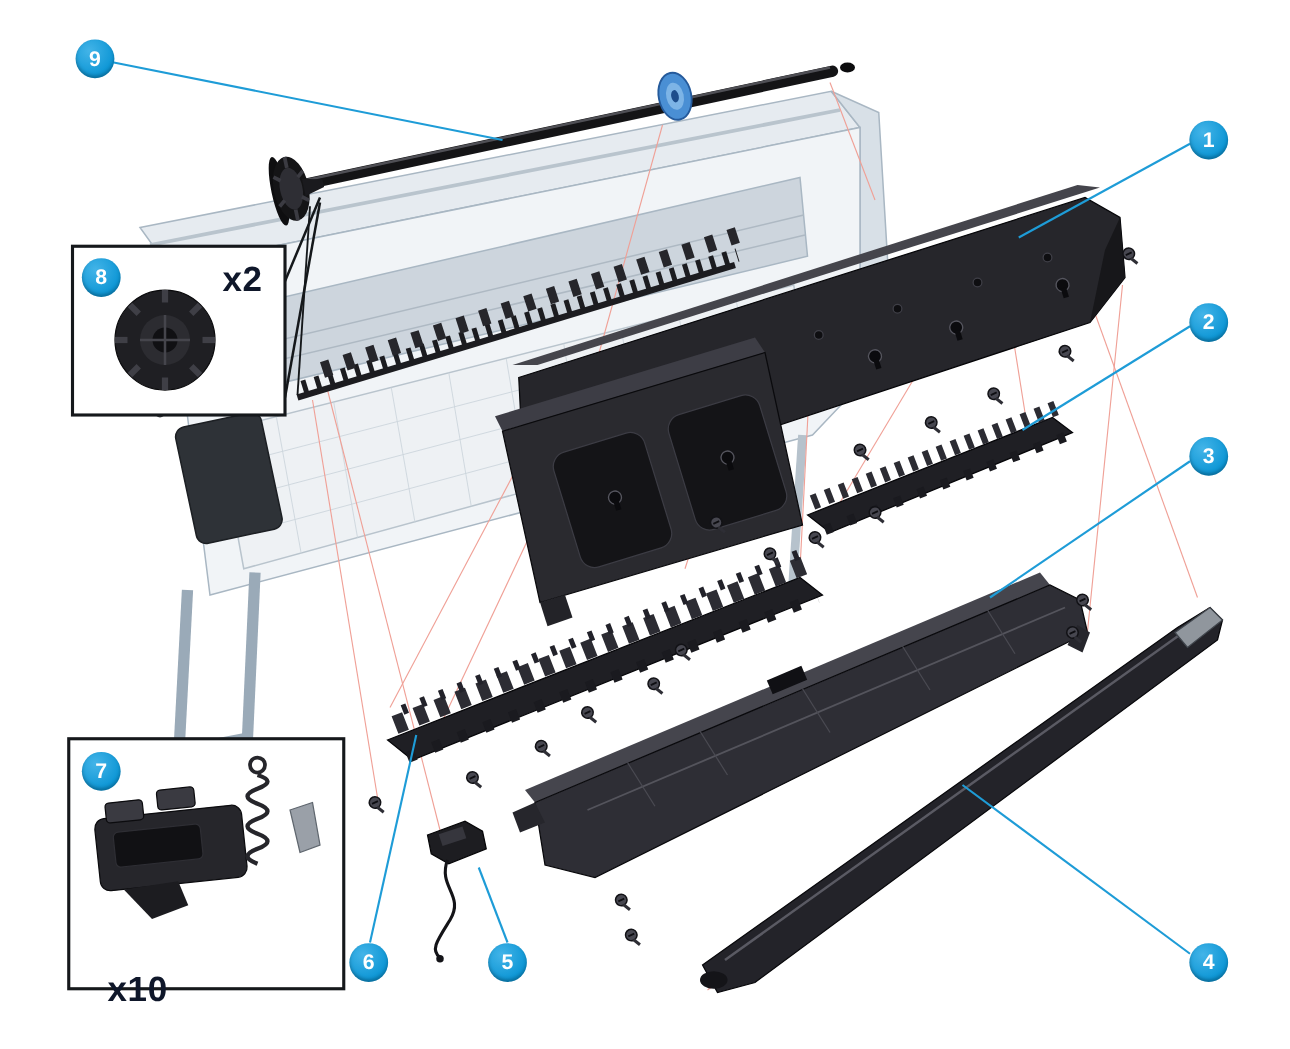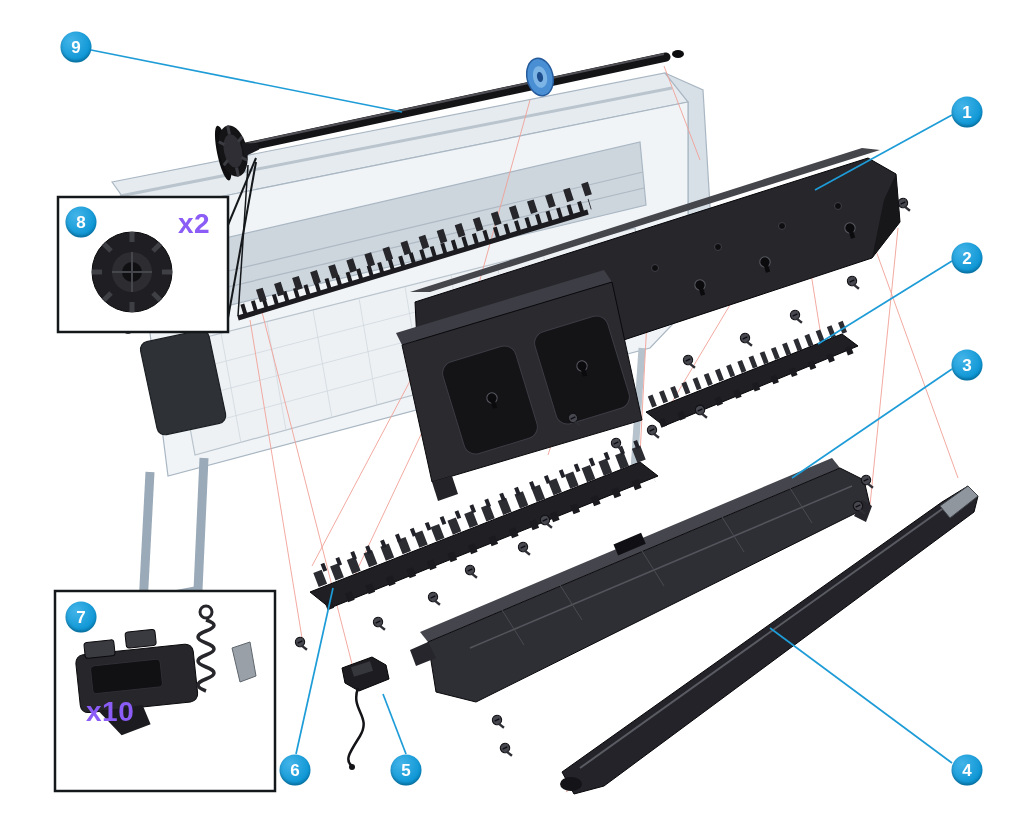--- a/index.html
+++ b/index.html
@@ -3,21 +3,21 @@
 <meta charset="utf-8">
 <style>
   html,body{margin:0;padding:0;background:#ffffff;}
   .stage{position:relative;width:1032px;height:839px;background:#ffffff;
          font-family:"Liberation Sans",sans-serif;overflow:hidden;}
   svg.art{position:absolute;left:0;top:0;}
   .callout{position:absolute;width:31px;height:31px;border-radius:50%;
            background:#0d96d5;color:#fff;display:flex;align-items:center;justify-content:center;
            font-size:17px;font-weight:bold;transform:translate(-50%,-50%);
            box-shadow:inset 0 -2px 3px rgba(0,0,0,.28);}
-  .inset-label{position:absolute;font-size:28px;font-weight:bold;color:#8b5cf6;letter-spacing:.5px;}
+  .inset-label{position:absolute;font-size:28px;font-weight:bold;color:#0f172a;letter-spacing:.5px;}
 </style>
 </head>
 <body>
 
 <div class="stage">
 
 <svg class="art" width="1032" height="839" viewBox="0 0 1032 839">
   <defs>
     <g id="scr">
       <circle r="4.6" fill="#474750" stroke="#121216" stroke-width="1.2"></circle>
@@ -255,15 +255,15 @@
 <div class="callout" style="left: 967px; top: 258px; background: radial-gradient(circle at 35% 30%, rgb(67, 180, 232), rgb(13, 150, 213) 70%);">2</div>
 <div class="callout" style="left: 967px; top: 365px; background: radial-gradient(circle at 35% 30%, rgb(67, 180, 232), rgb(13, 150, 213) 70%);">3</div>
 <div class="callout" style="left: 967px; top: 770px; background: radial-gradient(circle at 35% 30%, rgb(67, 180, 232), rgb(13, 150, 213) 70%);">4</div>
 <div class="callout" style="left: 406px; top: 770px; background: radial-gradient(circle at 35% 30%, rgb(67, 180, 232), rgb(13, 150, 213) 70%);">5</div>
 <div class="callout" style="left: 295px; top: 770px; background: radial-gradient(circle at 35% 30%, rgb(67, 180, 232), rgb(13, 150, 213) 70%);">6</div>
 <div class="callout" style="left: 81px; top: 617px; background: radial-gradient(circle at 35% 30%, rgb(67, 180, 232), rgb(13, 150, 213) 70%);">7</div>
 <div class="callout" style="left: 81px; top: 222px; background: radial-gradient(circle at 35% 30%, rgb(67, 180, 232), rgb(13, 150, 213) 70%);">8</div>
 <div class="callout" style="left: 76px; top: 47px; background: radial-gradient(circle at 35% 30%, rgb(67, 180, 232), rgb(13, 150, 213) 70%);">9</div>
 
 <div class="inset-label" style="left:178px;top:208px">x2</div>
-<div class="inset-label" style="left:86px;top:696px">x10</div>
+<div class="inset-label" style="left:86px;top:776px">x10</div>
 
 </div>
 
 </body></html>

